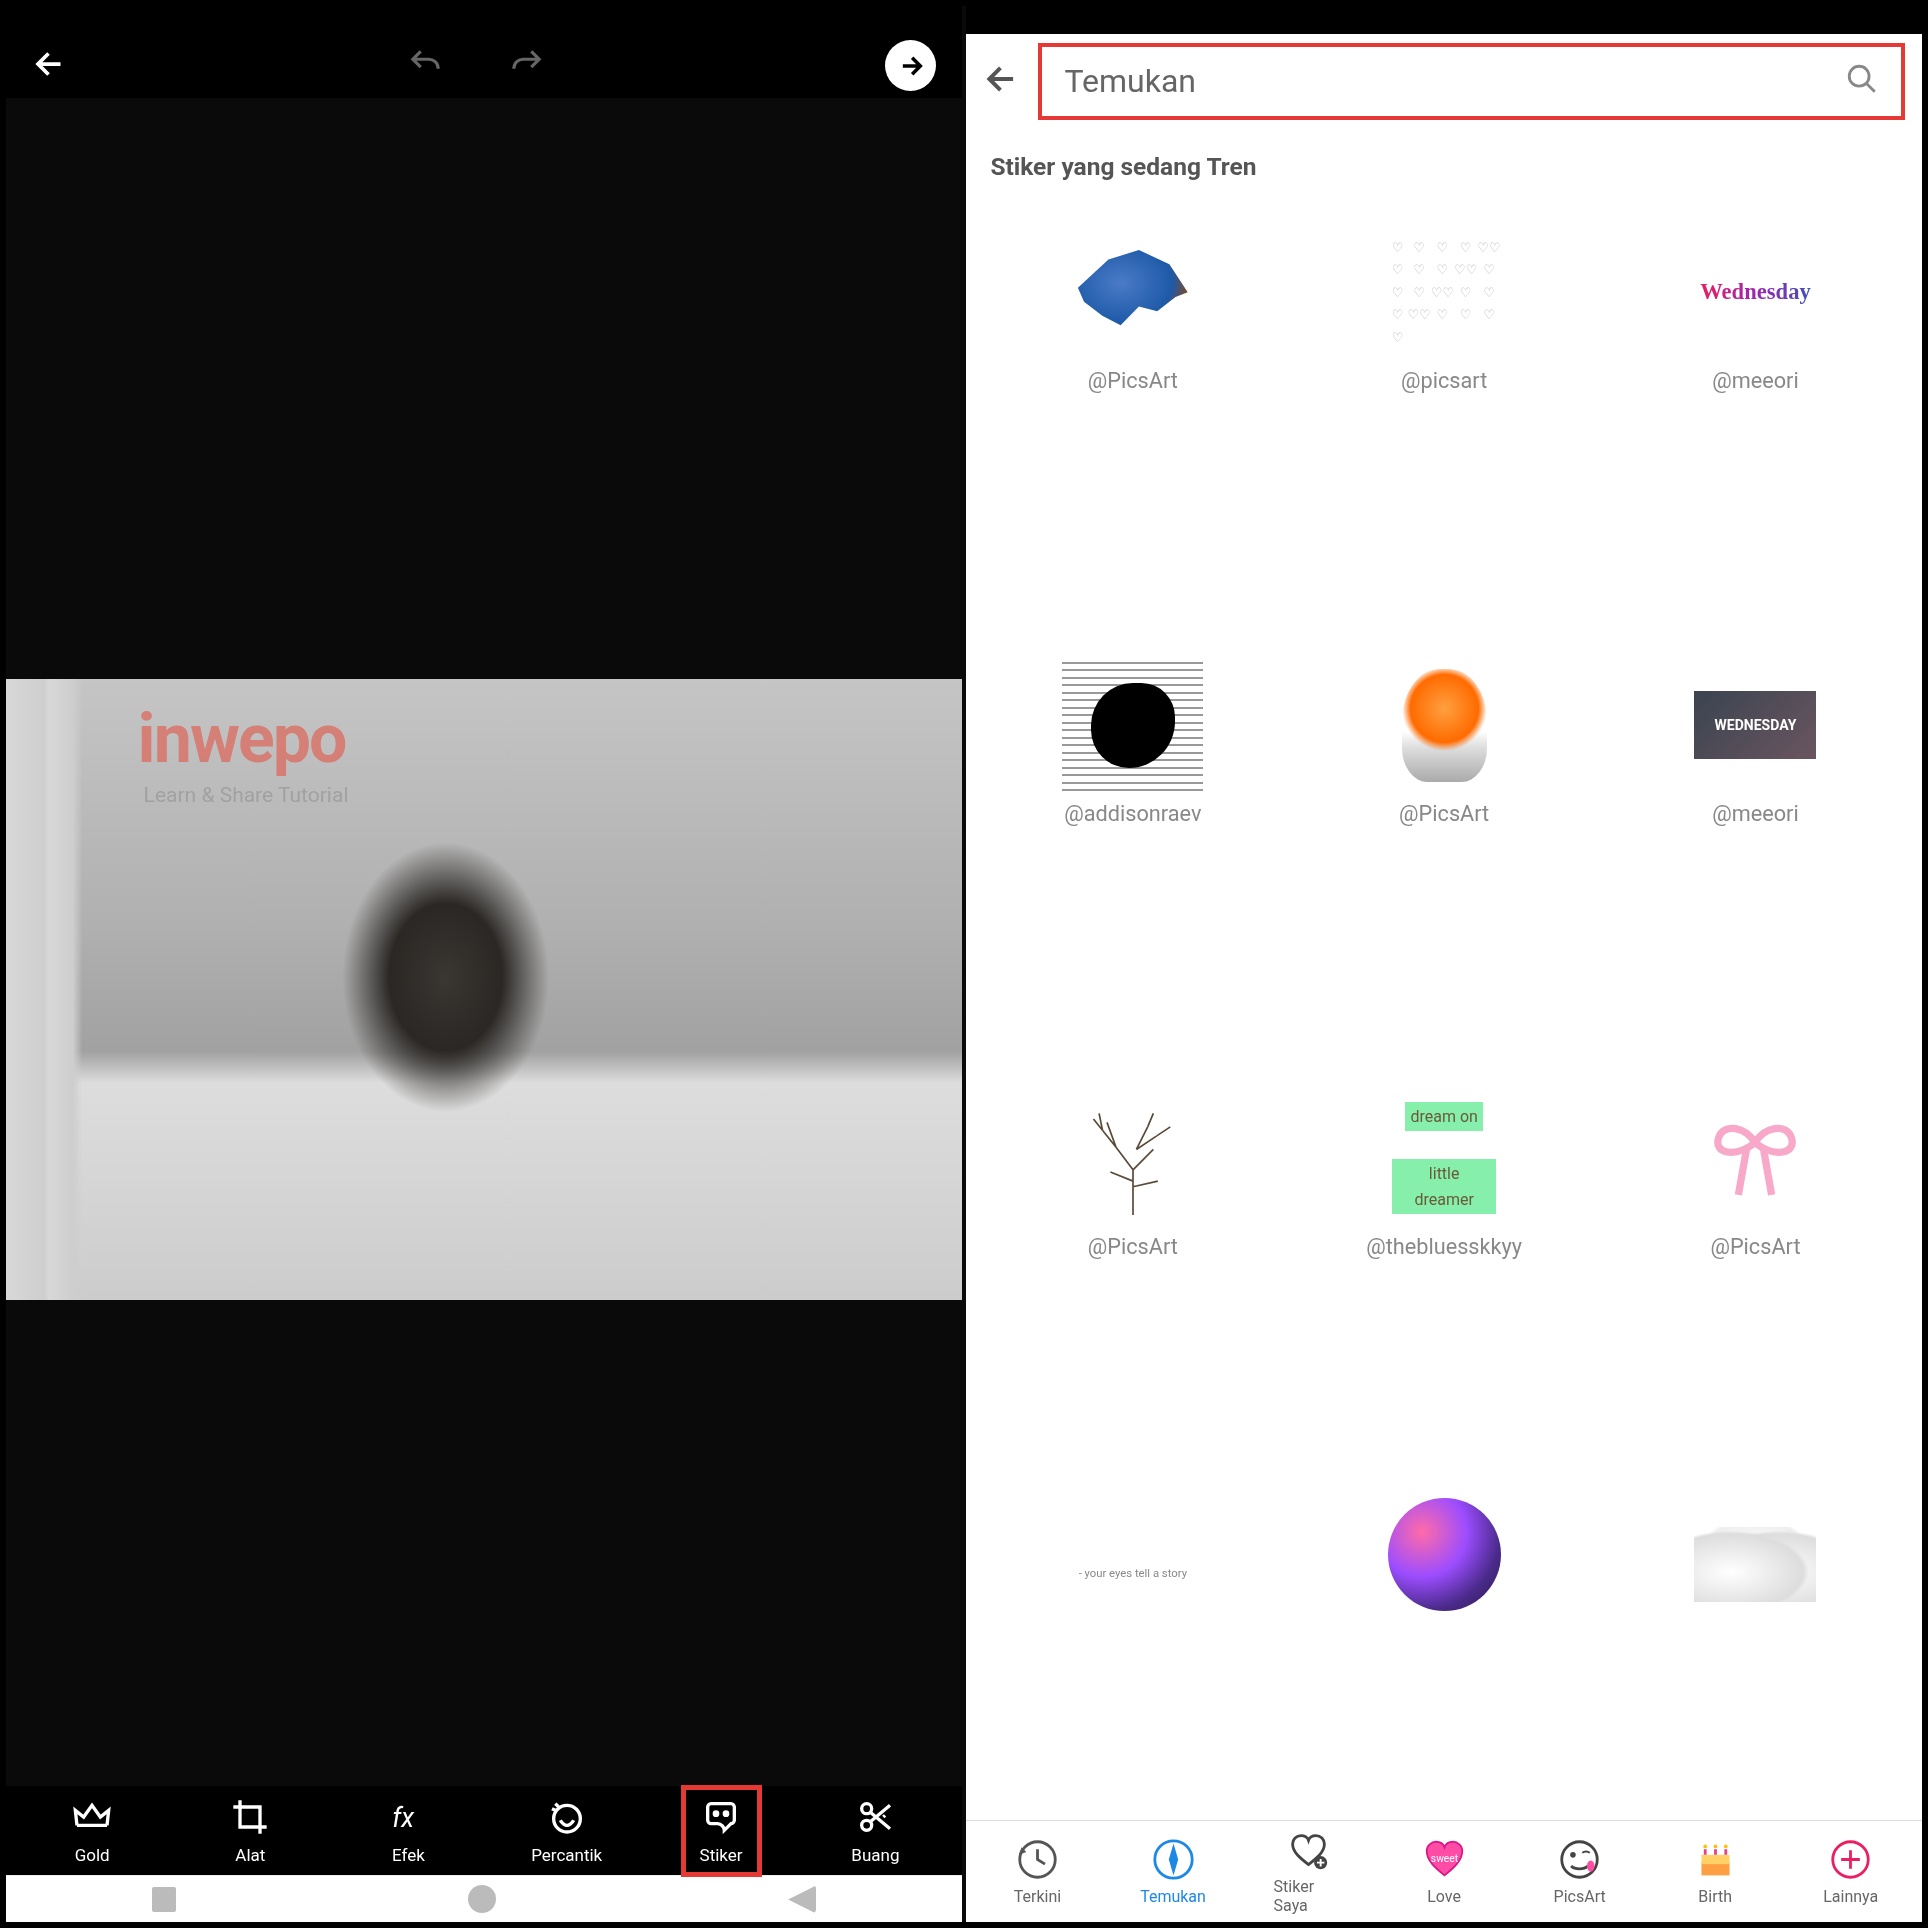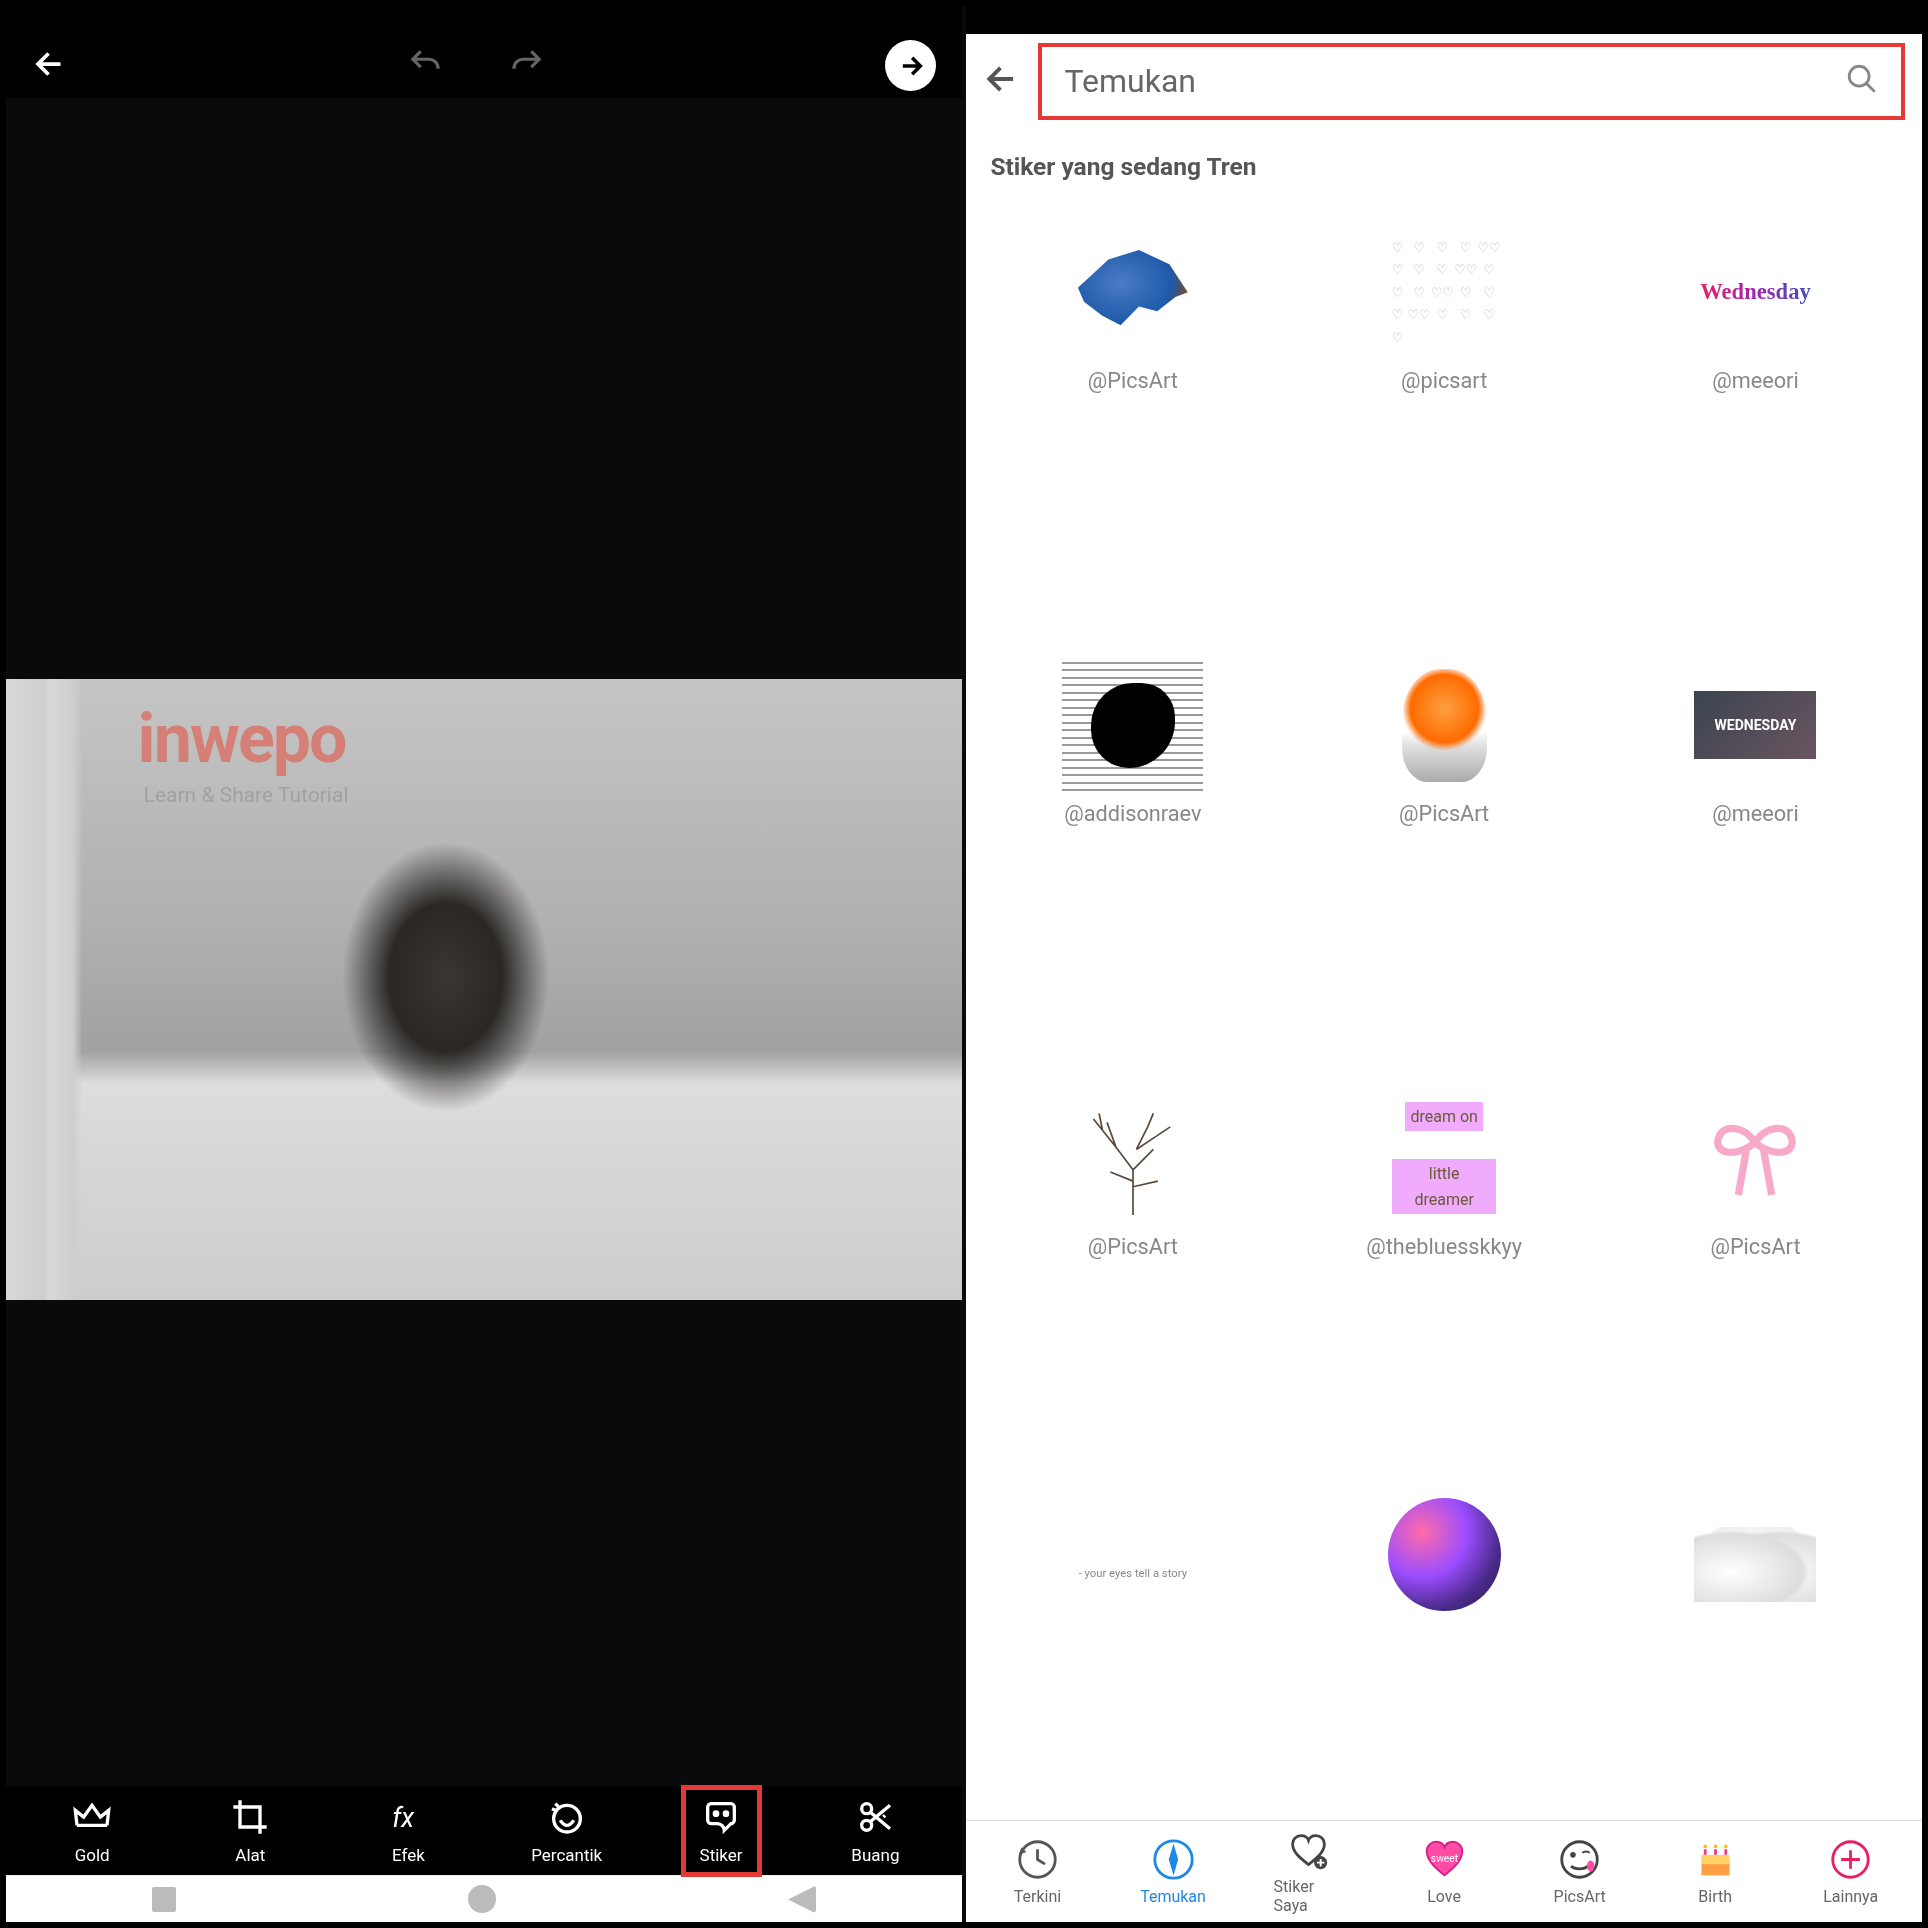--- a/index.html
+++ b/index.html
@@ -45,21 +45,21 @@
 .hearts-pattern{width:113px;height:113px;position:relative;font-size:13px;color:#bbb;display:grid;grid-template-columns:repeat(5,1fr);place-items:center}
 .wednesday-text{font-family:cursive;font-size:22.6px;font-weight:700;background:linear-gradient(90deg,#e91e63,#9c27b0,#3f51b5);-webkit-background-clip:text;color:transparent}
 .ink-splat{width:122px;height:113px;background:radial-gradient(circle at 50% 50%,#000 0%,#000 42%,transparent 44%);position:relative}
 .ink-splat::before{content:"";position:absolute;inset:-9.4px;background:repeating-linear-gradient(0deg,#999 0px,#999 1.9px,transparent 1.9px,transparent 7.5px)}
 .ink-splat::after{content:"";position:absolute;inset:14px 19px;background:#000;border-radius:50% 40% 55% 45%}
 .bulb{width:85px;height:113px;background:radial-gradient(circle at 50% 35%,#ffa040,#ff6b00 40%,transparent 50%),linear-gradient(180deg,transparent 55%,#ddd 70%,#aaa 100%);border-radius:45% 45% 30% 30%}
 .wed-card{width:122px;height:68px;background:linear-gradient(135deg,#3a4450,#6a5560);display:flex;align-items:center;justify-content:center;color:#fff;font-size:14px;font-weight:700}
 .tree{width:122px;height:113px;position:relative}
 .tree svg{width:100%;height:100%}
 .dream-text{font-size:16px;color:#6a5a3a;font-family:serif;text-align:center;line-height:1.6}
-.dream-text span{background:#f0abfc;padding:1.9px 5.6px;display:inline-block;margin:14px}
+.dream-text span{background:#86efac;padding:1.9px 5.6px;display:inline-block;margin:14px}
 .bow{width:104px;height:85px;position:relative}
 .bow svg{width:100%;height:100%}
 .galaxy{width:113px;height:113px;border-radius:50%;background:radial-gradient(circle at 30% 30%,#ff6ba8,#9c4dff 40%,#4a2a8a 70%,#2a1a4a)}
 .cloud{width:122px;height:75px;background:radial-gradient(ellipse at 30% 60%,#fff,#ddd 60%,transparent 65%),radial-gradient(ellipse at 70% 60%,#fff,#ddd 60%,transparent 65%),radial-gradient(ellipse at 50% 40%,#fff,#eee 60%,transparent 65%)}
 .quote-text{font-size:11.3px;color:#888;}
 </style>
 </head>
 <body>
 
 <div class="panel left">

